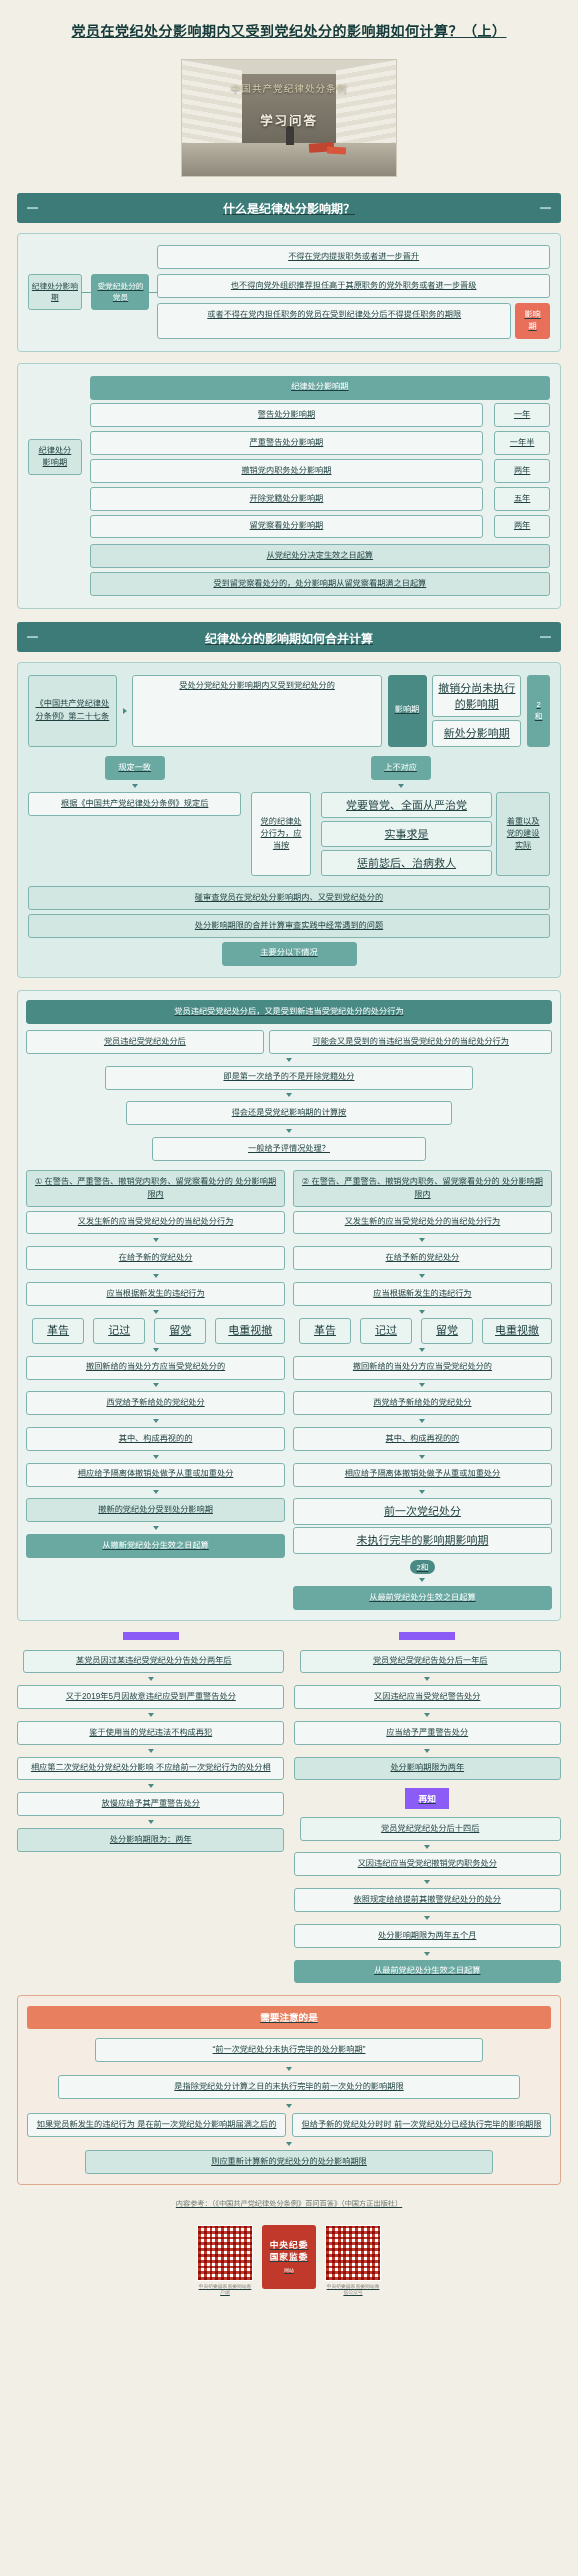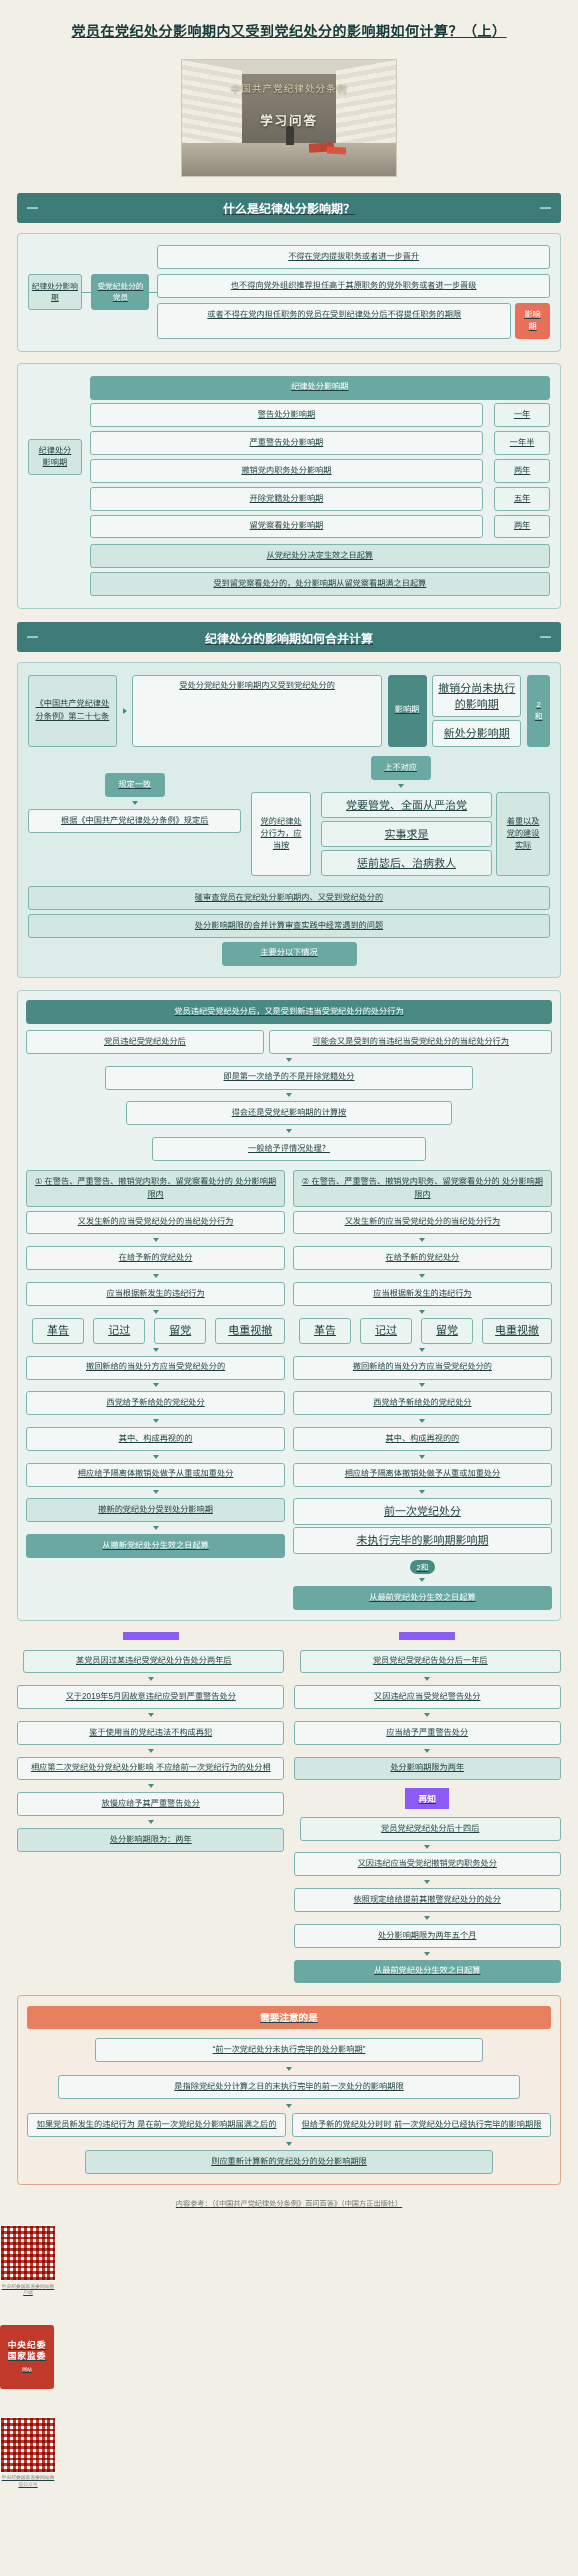--- a/index.html
+++ b/index.html
@@ -180,21 +180,21 @@
   .notes-head {
     background:#e8805f; color:#fff; font-size:9.6px; font-weight:bold;
     text-align:center; padding:4.8px; border-radius:2.9px; margin-bottom:8.7px;
   }
 
   .source {
     text-align:center; font-size:7.2px; color:#6f7a72; margin:13.5px 17.3px 15.4px 17.3px; line-height:1.6;
   }
 
   
-  .footer { display:flex; justify-content:center; align-items:flex-start; gap:28px; margin-top:5.8px;flex-direction:column; }
+  .footer { display:flex; justify-content:center; align-items:flex-start; gap:9px; margin-top:5.8px; }
   .qr { width:56px; }
   .qr .code {
     width:56px;height:56px;
     background:
       repeating-linear-gradient(90deg,#c0392b 0 2.9px,#fff 2.9px 5.8px),
       repeating-linear-gradient(0deg,#c0392b 0 2.9px,#fff 2.9px 5.8px);
     background-blend-mode: multiply;
     border:1.9px solid #fff;
   }
   .qr .cap { font-size:4.8px; text-align:center; color:#8b8b84; margin-top:2.9px; line-height:1.3; }
@@ -298,21 +298,21 @@
       <div class="box pale" style="flex:1;">受处分党纪处分影响期内又受到党纪处分的</div>
       <div class="box solid" style="width:39px;display:flex;align-items:center;justify-content:center;">影响期</div>
       <div style="width:89px;display:flex;flex-direction:column;gap:2.9px;">
         <div class="box pale tinybox">撤销分尚未执行的影响期</div>
         <div class="box pale tinybox">新处分影响期</div>
       </div>
       <div class="box solid2" style="width:23px;display:flex;align-items:center;justify-content:center;font-size:7.7px;">2和</div>
     </div>
 
     <div style="display:flex;gap:9.6px;margin-top:9.6px;">
-      <div style="flex:1;display:flex;flex-direction:column;gap:3.9px;align-items:center;margin-top:17px;">
+      <div style="flex:1;display:flex;flex-direction:column;gap:3.9px;align-items:center;">
         <div class="box solid2" style="width:60px;">规定一致</div>
         <div class="arrow-down"></div>
         <div class="box pale" style="width:100%;">根据《中国共产党纪律处分条例》规定后</div>
       </div>
       <div style="flex:1.4;display:flex;flex-direction:column;gap:3.9px;align-items:center;">
         <div class="box solid2" style="width:60px;">上不对应</div>
         <div class="arrow-down"></div>
         <div style="display:flex;gap:3.9px;width:100%;align-items:stretch;">
           <div class="box pale" style="width:60px;display:flex;align-items:center;">党的纪律处分行为，应当按</div>
           <div style="flex:1;display:flex;flex-direction:column;gap:2.9px;">

